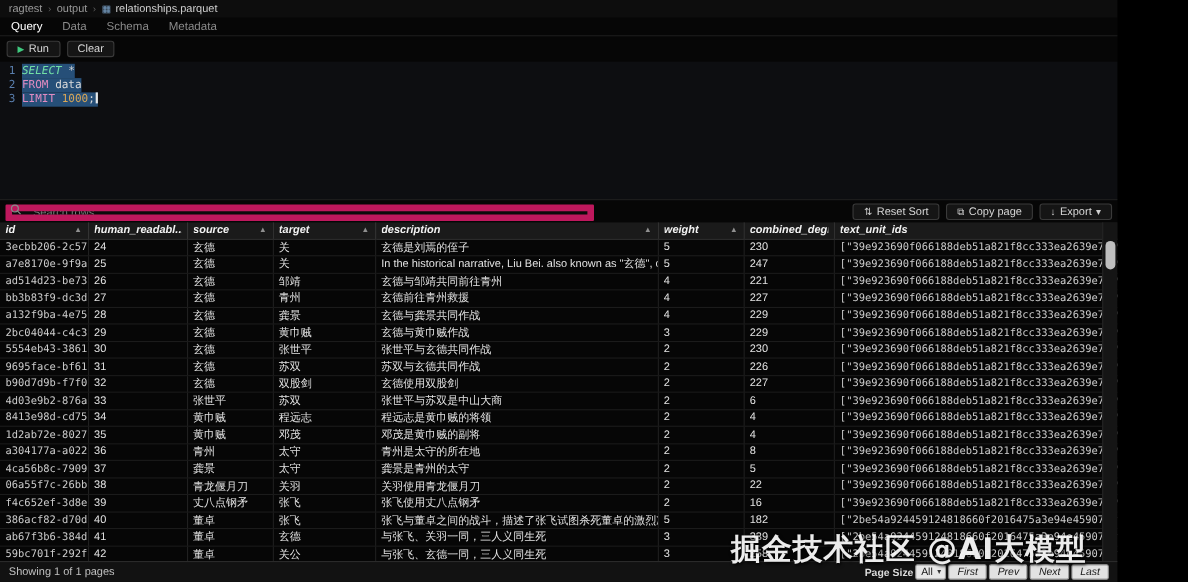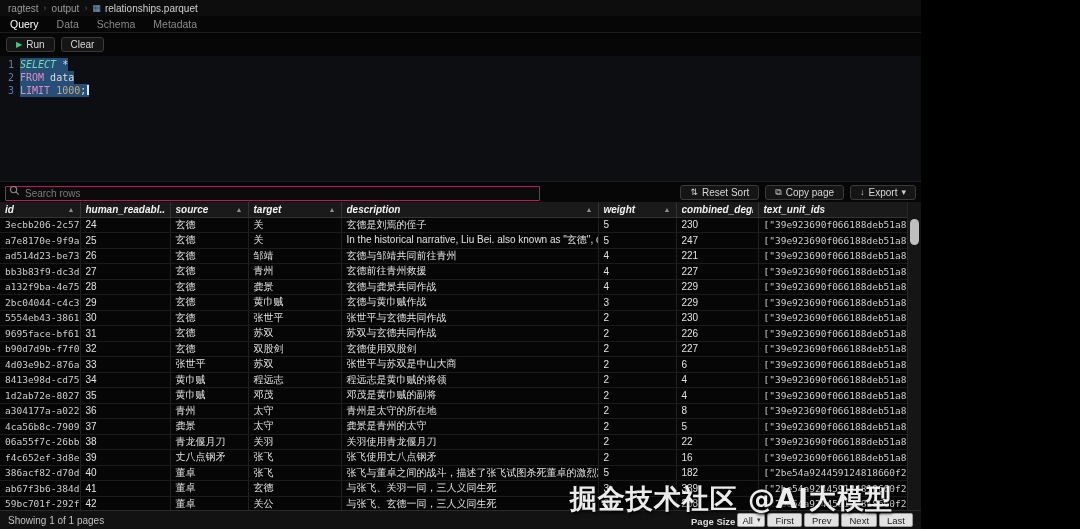--- a/index.html
+++ b/index.html
@@ -1,19 +1,19 @@
 <!DOCTYPE html>
 <html style="--selection-blue: #264f78; --run-green: #3fca7f; --keyword-green: #72e0a6; --keyword-pink: #e08bc0; --number-orange: #d8a657; --line-number-blue: #5a7fae;"><head>
 <meta charset="utf-8">
 <style>
   * { margin:0; padding:0; box-sizing:border-box; }
   html,body { background:#000; }
   body { font-family:"Liberation Sans",sans-serif; }
 
-  .app { position:relative; width:921px; height:529px; background:#060606; color:#ddd;
+  .app { position:relative; width:1016px; height:529px; background:#060606; color:#ddd;
          display:flex; flex-direction:column; overflow:hidden; }
 
   
   .breadcrumb-bar { height:16px; flex:0 0 16px; display:flex; align-items:center; gap:5px;
                     padding:0 8px; background:#0d0d0d; font-size:10px; color:#9a9a9a; }
   .crumb { color:#9a9a9a; cursor:pointer; }
   .crumb-sep { color:#5f5f5f; font-size:9px; }
   .file-crumb { color:#cfcfcf; display:flex; align-items:center; gap:4px; }
   .file-icon { color:#7aa2c9; font-size:9px; line-height:1; }
 
@@ -41,21 +41,21 @@
   .tok-kw1 { color:var(--keyword-green,#72e0a6);font-style:italic; }
   .tok-kw2 { color:var(--keyword-pink,#e08bc0); }
   .tok-plain { color:#dcdcdc; }
   .tok-num { color:var(--number-orange,#d8a657); }
   .code-line:last-child .code-text::after { content:""; display:inline-block; width:2px;
             height:10px; background:#e8e8e8; vertical-align:-1px; margin-left:1px; }
 
   
   .controls { flex:0 0 20px; display:flex; align-items:center; gap:6px; padding:0 5px; }
   .search-wrap { position:relative; width:535px; }
-  .search-input { width:100%; height:15px; background:#0b0b0b; border:1px solid #be185d;
+  .search-input { width:100%; height:15px; background:#0b0b0b; border:6px solid #be185d;
                   border-radius:1px; color:#ddd; font-size:10px; padding:0 5px 0 19px;
                   outline:none; font-family:"Liberation Sans",sans-serif; }
   .search-input::placeholder { color:#7d7d7d; }
   .search-icon { position:absolute; left:4px; top:2px; width:11px; height:11px; }
   .spacer { flex:1; }
   .mini-icon { font-size:9px; line-height:1; color:#cfcfcf; }
 
   
   .table-wrap { flex:1 1 auto; position:relative; overflow:hidden; }
   table { border-collapse:collapse; table-layout:fixed; width:1066px; font-size:10px; }
@@ -77,21 +77,21 @@
   .footer { flex:0 0 19px; background:#121212; border-top:1px solid #2a2a2a;
             display:flex; align-items:center; padding:0 8px; font-size:10px; color:#c0c0c0; }
   .pager { margin-left:auto; display:flex; align-items:flex-end; gap:2px; }
   .page-size-label { font-weight:bold; color:#dcdcdc; font-size:9.5px; }
   .select-box { display:inline-flex; align-items:center; gap:4px; background:#e8e8e8;
                 color:#1a1a1a; border:1px solid #9a9a9a; border-radius:2px; height:14px;
                 padding:0 4px; font-size:9.5px; cursor:pointer; }
   .select-caret { font-size:7px; color:#333; }
   .pg-btn { background:#e2e2e2; color:#1a1a1a; border:1px solid #9a9a9a; border-radius:2px;
             font-size:9.5px; height:14px; padding:0 7px; cursor:pointer;
-            font-family:"Liberation Sans",sans-serif; }
+            font-family:"Liberation Sans",sans-serif;font-style:italic; }
 
   
   .watermark { position:absolute; right:28px; bottom:12px; font-size:27px; font-weight:bold;
                color:rgba(255,255,255,0.92); letter-spacing:1px; pointer-events:none;
                text-shadow:1px 2px 3px rgba(0,0,0,0.85); font-family:"DejaVu Sans",sans-serif; }
 </style>
 </head>
 <body>
 
 <div class="app">

